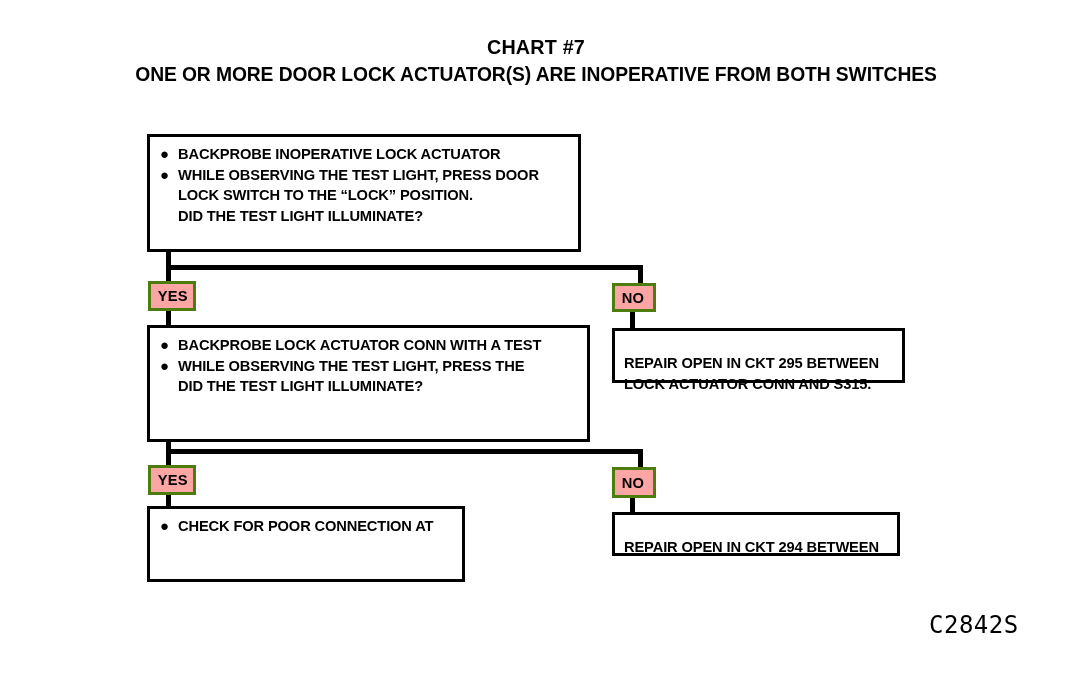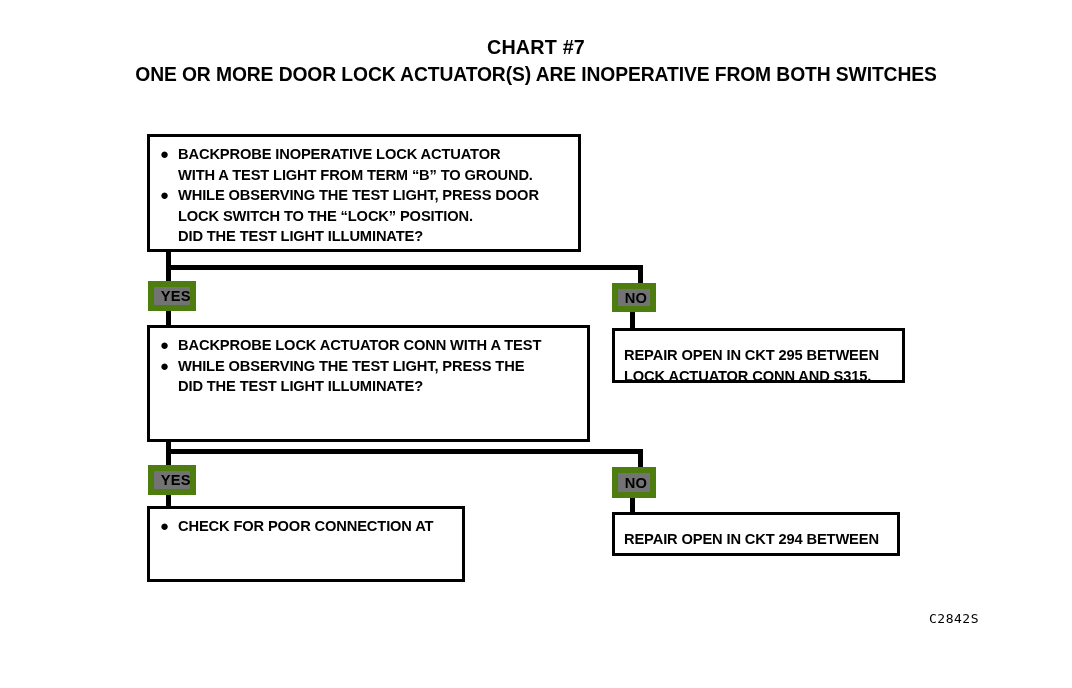--- a/index.html
+++ b/index.html
@@ -76,79 +76,75 @@
     font-weight: bold;
     letter-spacing: -0.15px;
     white-space: nowrap;
     transform: scaleX(0.96);
     transform-origin: left center;
   }
 
   
   .tagbox {
     position: absolute;
-    border: 6px solid #4d7c0f;
-    background: #737373;
+    border: 3px solid #4d7c0f;
+    background: #fca5a5;
     box-sizing: border-box;
     display: flex;
     align-items: center;
     justify-content: flex-start;
   }
   .tagbox span {
     font-size: 15.3px;
     font-weight: bold;
     letter-spacing: 0.2px;
     padding-left: 7px;
     transform: scaleX(0.96);
     transform-origin: left center;
   }
 
   
-  .rbox .inner { padding: 14px 6px 6px 9px; }
+  .rbox .inner { padding: 22px 6px 6px 9px; }
 
   
   .hline {
     position: absolute;
     background: #000;
     height: 5px;
   }
   .vline {
     position: absolute;
     background: #000;
     width: 5px;
   }
 
   
   .code {
     position: absolute;
     font-family: "DejaVu Sans Mono", monospace;
-    font-size: 13px;
+    font-size: 24px;
     letter-spacing: 0.5px;
     color: #000;
   }
 </style>
 </head>
 <body>
 
 <div id="page">
 
   <div class="title-block">
     <div class="title-main">CHART #7</div>
     <div class="title-sub">ONE OR MORE DOOR LOCK ACTUATOR(S) ARE INOPERATIVE FROM BOTH SWITCHES</div>
   </div>
 
   <div class="fbox" style="left:147px; top:126px; width:434px; height:118px;">
     <div class="inner">
       <div class="line-row">
         <div class="bullet">●</div>
         <div class="txt">BACKPROBE INOPERATIVE LOCK ACTUATOR</div>
-      </div>
-      <div class="line-row">
-        <div class="bullet blank">&nbsp;</div>
-        <div class="txt">WITH A TEST LIGHT FROM TERM “B” TO GROUND.</div>
       </div>
       <div class="line-row">
         <div class="bullet">●</div>
         <div class="txt">WHILE OBSERVING THE TEST LIGHT, PRESS DOOR</div>
       </div>
       <div class="line-row">
         <div class="bullet blank">&nbsp;</div>
         <div class="txt">LOCK SWITCH TO THE “LOCK” POSITION.</div>
       </div>
       <div class="line-row">

